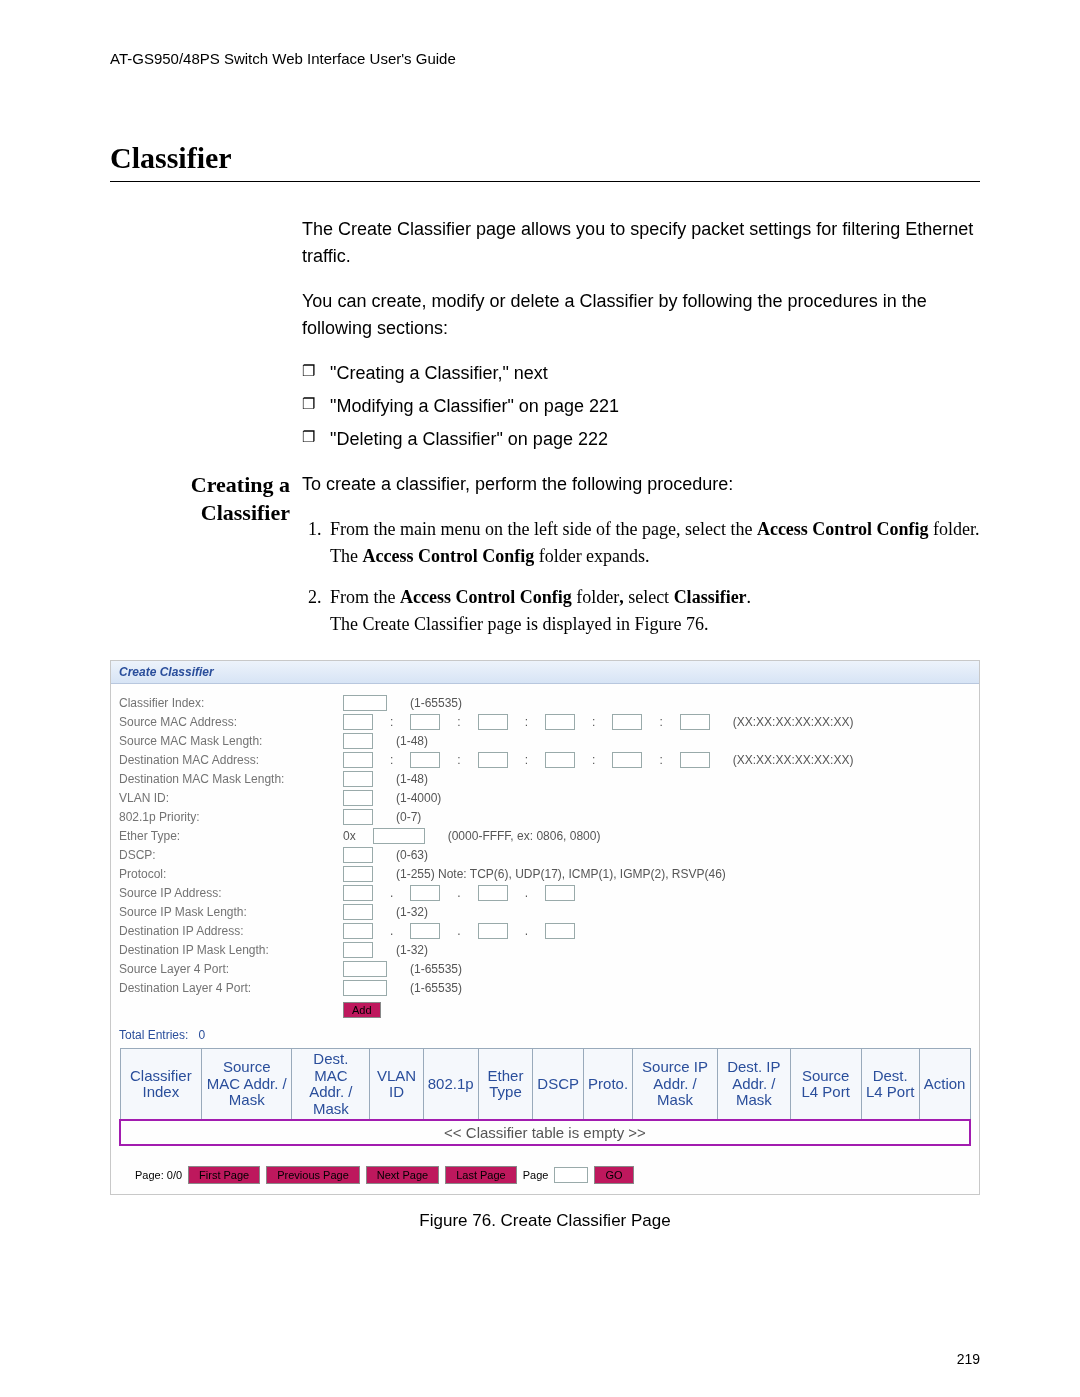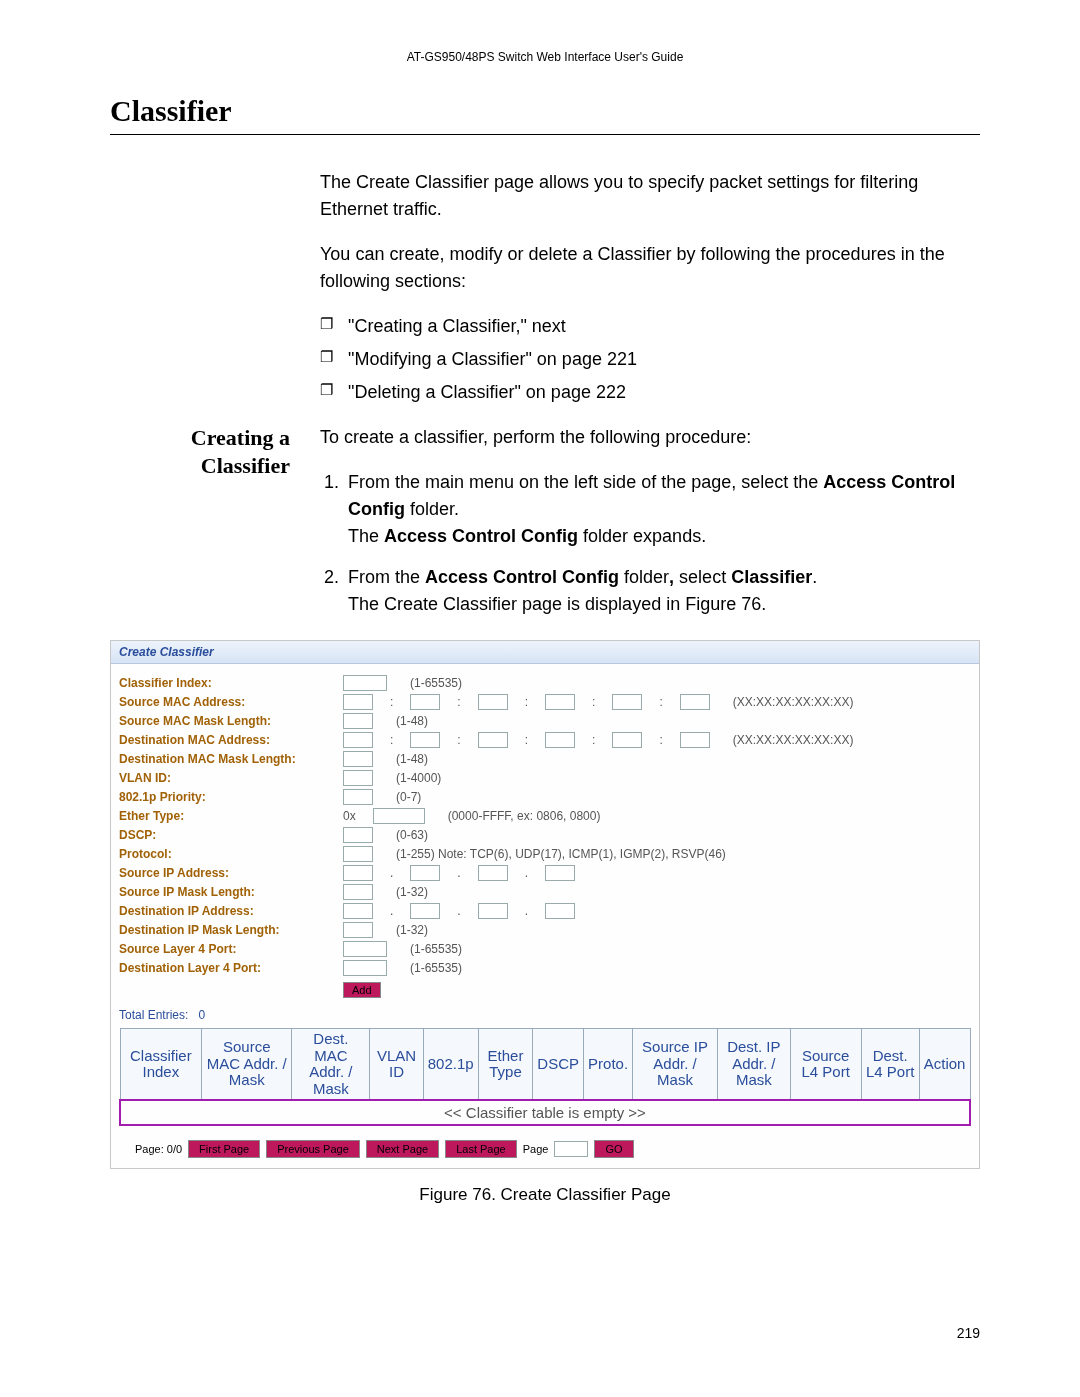--- a/index.html
+++ b/index.html
@@ -7,38 +7,38 @@
     font-family: Arial, Helvetica, sans-serif;
     background: #fff;
     color: #000;
     width: 1080px;
   }
   .page {
     padding: 50px 100px 40px 110px;
     box-sizing: border-box;
   }
   .running-head {
-    text-align: center;
-    font-size: 12px;
-    margin-bottom: 30px;
+    text-align: left;
+    font-size: 15px;
+    margin-bottom: 74px;
   }
   h1.section-title {
     font-family: "Times New Roman", Times, serif;
     font-size: 30px;
     font-weight: bold;
     margin: 0 0 6px 0;
   }
   .rule {
     border-top: 1px solid #000;
     margin-bottom: 34px;
   }
   .two-col {
     display: grid;
     grid-template-columns: 180px 1fr;
-    column-gap: 30px;
+    column-gap: 12px;
   }
   .aside-title {
     font-family: "Times New Roman", Times, serif;
     font-size: 22px;
     font-weight: bold;
     text-align: right;
     line-height: 1.25;
   }
   .body-text {
     font-size: 18px;
@@ -52,21 +52,21 @@
     margin: 6px 0;
   }
   .bullet-list li::before {
     content: "❐";
     position: absolute;
     left: 0;
     top: 0;
     font-size: 15px;
   }
   .num-list { margin: 0; padding-left: 24px; font-size: 18px; line-height: 1.5; }
-  .num-list li { margin-bottom: 14px; padding-left: 4px; }
+  .num-list li { margin-bottom: 14px; padding-left: 4px; font-family: Liberation Serif, serif; }
 
   
   .form-shot {
     border: 1px solid #c8c8c8;
     background: #fefefe;
     font-family: Tahoma, Arial, sans-serif;
     font-size: 12px;
     color: #000;
     margin-top: 8px;
   }
@@ -78,21 +78,21 @@
     font-style: italic;
     font-weight: bold;
   }
   .form-body { padding: 8px 8px 10px 8px; }
   .frow {
     display: grid;
     grid-template-columns: 224px 1fr;
     align-items: center;
     margin: 3px 0;
   }
-  .flabel { color: #a16207; font-weight: bold; }
+  .flabel { color: #737373; font-weight: normal; }
   .fval { display: flex; align-items: center; gap: 17px; color: #555; }
   .inp { 
     width: 34px; height: 16px; border: 1px solid #9aa; background: #fff; 
     font-size: 11px; box-sizing: border-box;
   }
   .inp.sm { width: 30px; }
   .inp.md { width: 44px; }
   .inp.lg { width: 52px; }
   .hint { color: #555; margin-left: 6px; }
   .btn {
@@ -120,21 +120,21 @@
   .ctable td.empty {
     border: 2px solid #a21caf;
     text-align: center;
     color: #555;
     padding: 3px;
   }
   .pager {
     display: flex;
     align-items: center;
     gap: 6px;
-    margin-top: 14px;
+    margin-top: 20px;
     font-size: 11px;
     padding-left: 16px;
   }
   .pager .btn { padding: 0 10px; height: 18px; line-height: 16px; }
   .pager .inp { width: 34px; height: 16px; }
 
   .fig-caption {
     text-align: center;
     font-size: 17px;
     margin: 16px 0 0 0;

